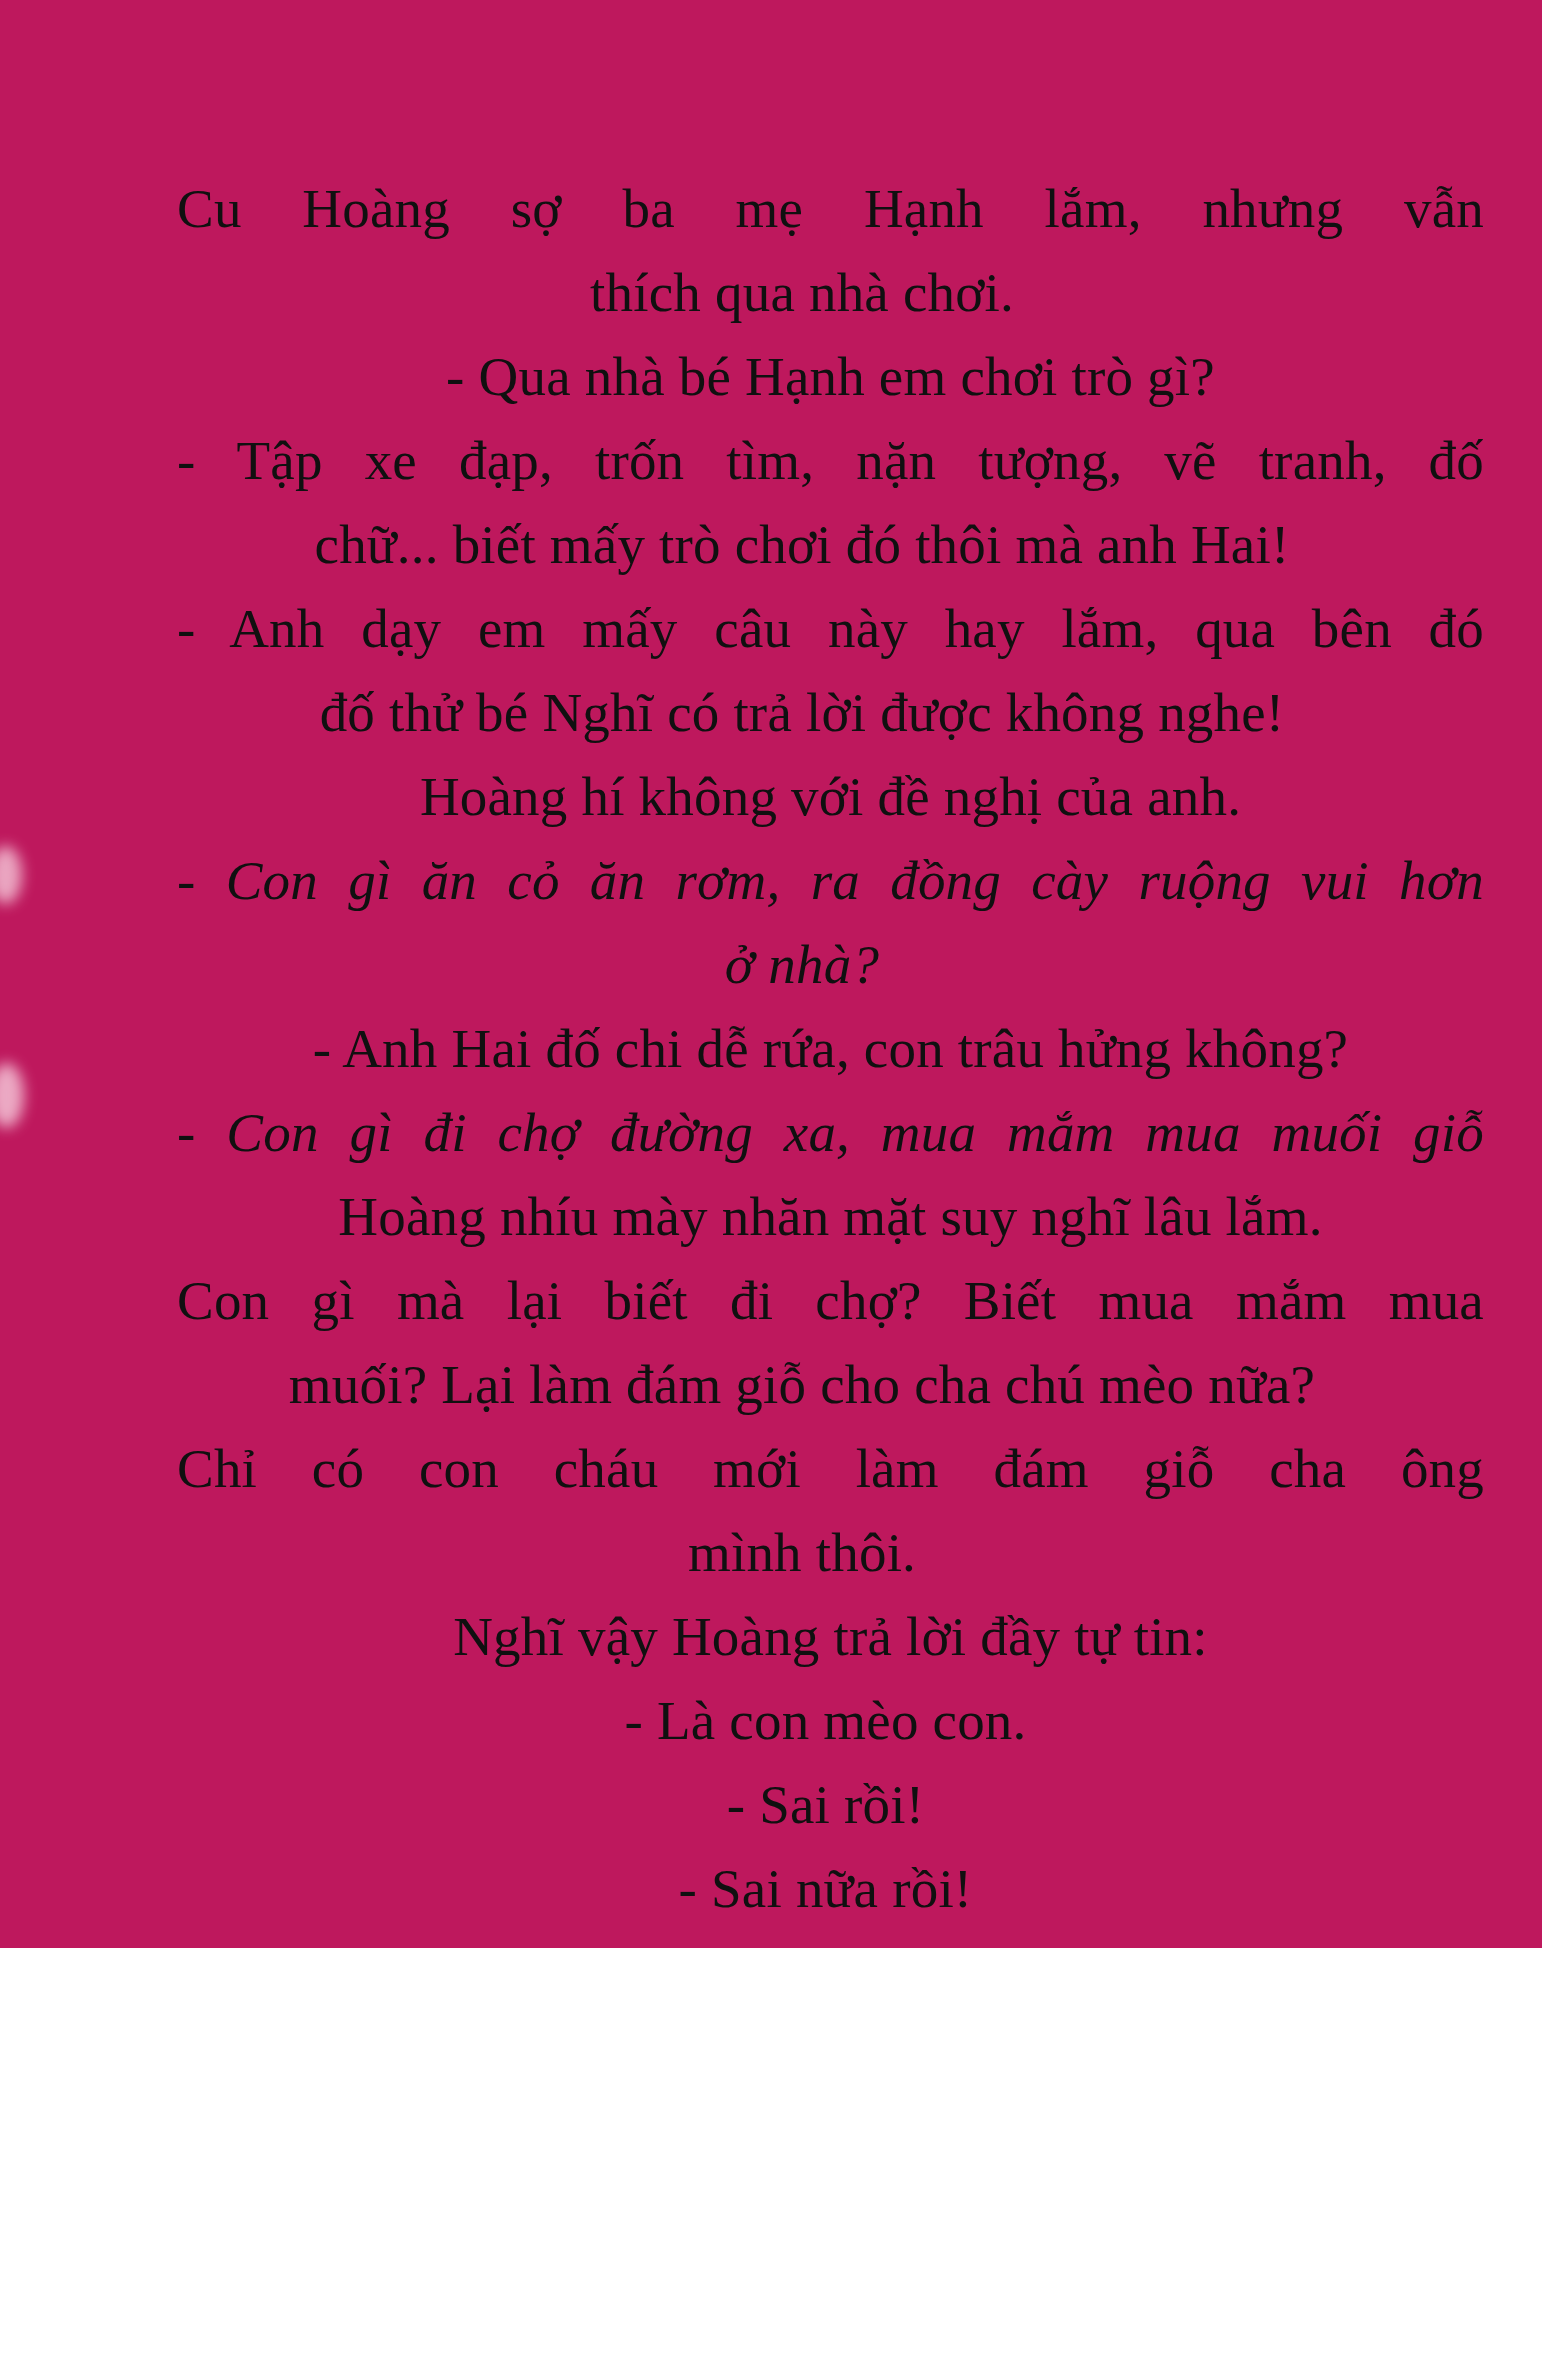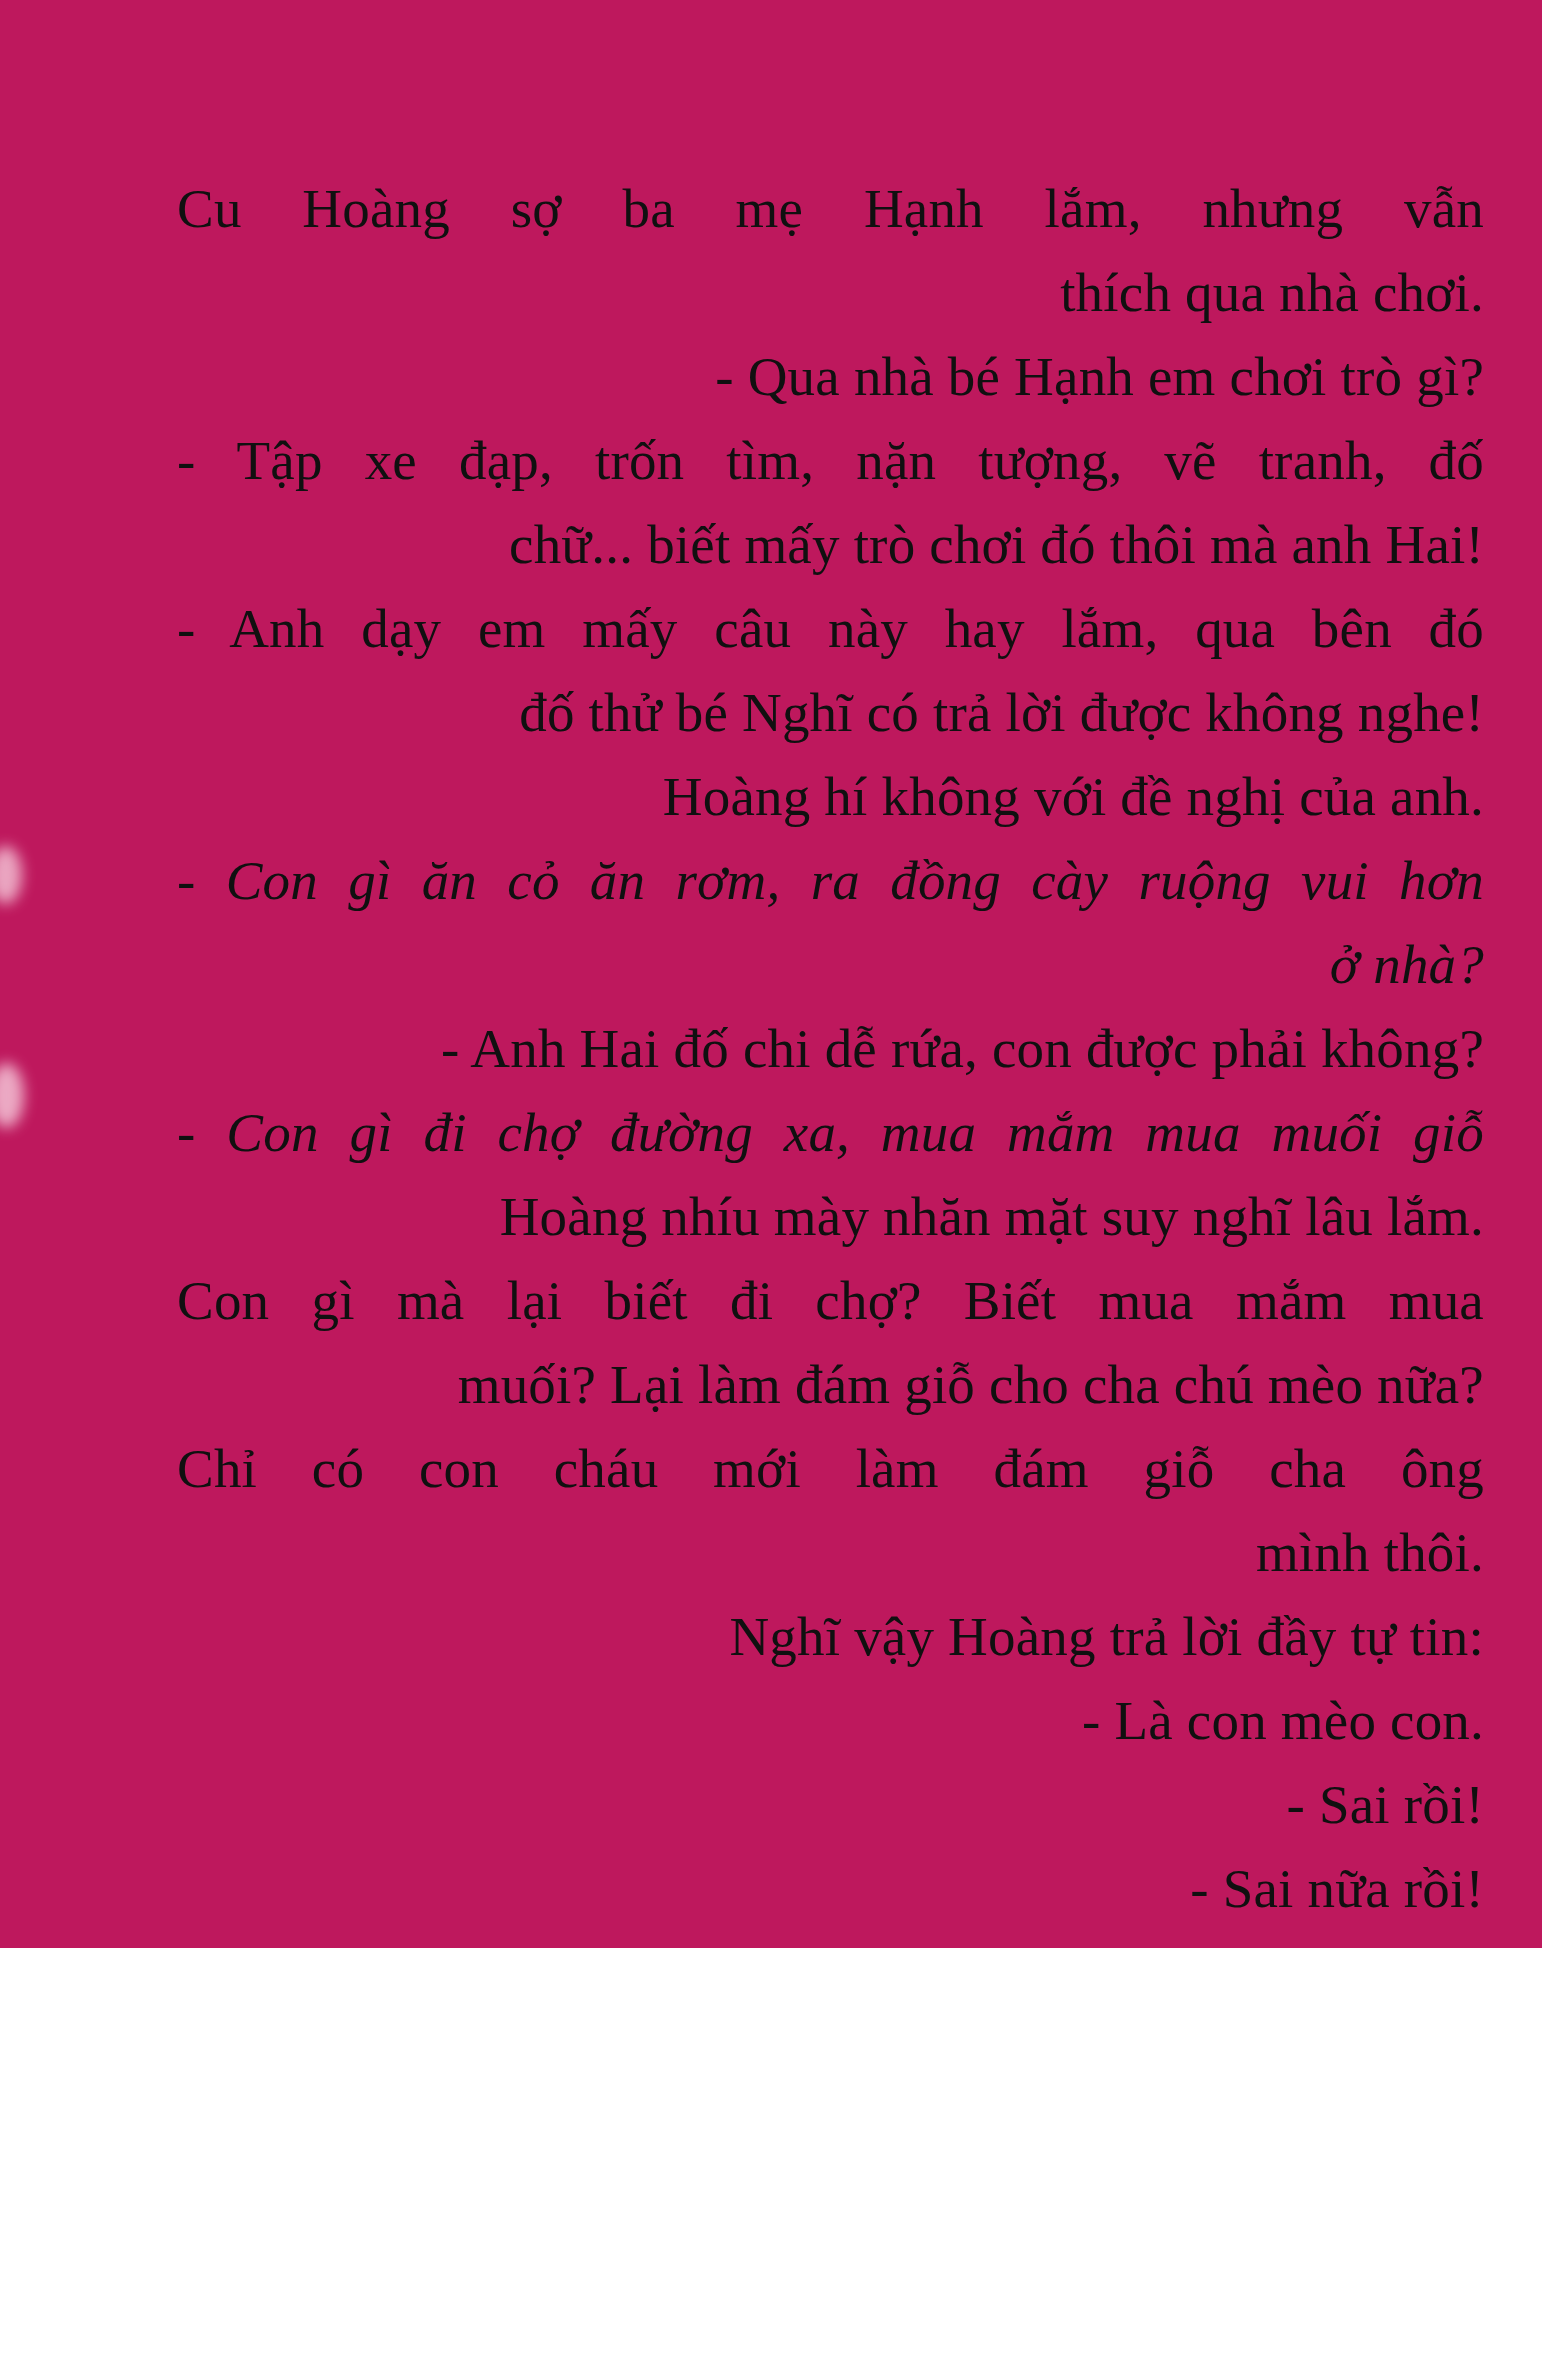--- a/index.html
+++ b/index.html
@@ -19,21 +19,21 @@
   .page-text {
     position: absolute;
     left: 120px;
     right: 58px;
     top: 167px;
     font-size: 55px;
     line-height: 84px;
   }
   .line {
     height: 84px;
-    text-align: right;
+    text-align: center;
     letter-spacing: 0.2px;
   }
   .indent     { padding-left: 57px; }
   .indent-sm  { padding-left: 47px; }
   .italic     { font-style: italic; }
   .justify {
     text-align: justify;
     text-align-last: justify;
     text-justify: inter-word;
   }
@@ -77,21 +77,21 @@
     <div class="line indent justify">Cu Hoàng sợ ba mẹ Hạnh lắm, nhưng vẫn</div>
     <div class="line">thích qua nhà chơi.</div>
     <div class="line indent">- Qua nhà bé Hạnh em chơi trò gì?</div>
     <div class="line indent justify">- Tập xe đạp, trốn tìm, nặn tượng, vẽ tranh, đố</div>
     <div class="line">chữ... biết mấy trò chơi đó thôi mà anh Hai!</div>
     <div class="line indent justify">- Anh dạy em mấy câu này hay lắm, qua bên đó</div>
     <div class="line">đố thử bé Nghĩ có trả lời được không nghe!</div>
     <div class="line indent">Hoàng hí không với đề nghị của anh.</div>
     <div class="line indent justify italic">- Con gì ăn cỏ ăn rơm, ra đồng cày ruộng vui hơn</div>
     <div class="line italic">ở nhà?</div>
-    <div class="line indent">- Anh Hai đố chi dễ rứa, con được phải không?</div>
+    <div class="line indent">- Anh Hai đố chi dễ rứa, con trâu hửng không?</div>
     <div class="line indent justify italic">- Con gì đi chợ đường xa, mua mắm mua muối giỗ</div>
     <div class="line indent">Hoàng nhíu mày nhăn mặt suy nghĩ lâu lắm.</div>
     <div class="line indent justify">Con gì mà lại biết đi chợ? Biết mua mắm mua</div>
     <div class="line">muối? Lại làm đám giỗ cho cha chú mèo nữa?</div>
     <div class="line indent justify">Chỉ có con cháu mới làm đám giỗ cha ông</div>
     <div class="line">mình thôi.</div>
     <div class="line indent">Nghĩ vậy Hoàng trả lời đầy tự tin:</div>
     <div class="line indent-sm">- Là con mèo con.</div>
     <div class="line indent-sm">- Sai rồi!</div>
     <div class="line indent-sm">- Sai nữa rồi!</div>

